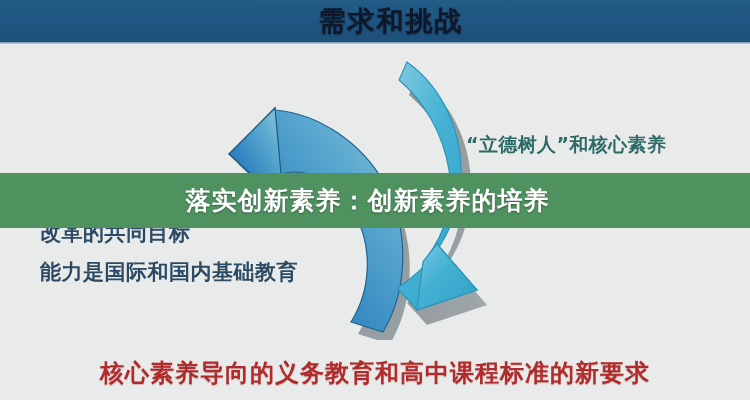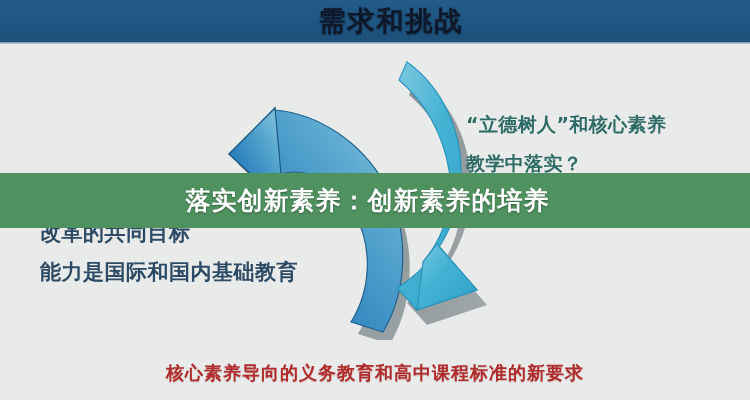--- a/index.html
+++ b/index.html
@@ -82,31 +82,31 @@
     position: absolute;
     left: 466px;
     top: 105px;
     width: 284px;
     color: #2e6b66;
     font-size: 19px;
     font-weight: bold;
     line-height: 39px;
     letter-spacing: 0.4px;
   }
-  #right-text-block .tline { white-space: nowrap; }
+  #right-text-block .tline { white-space: nowrap; margin-top: 20px; }
 
   
   #bottom-caption {
     position: absolute;
     left: 0;
     top: 358px;
     width: 750px;
     text-align: center;
     color: #b02b2b;
-    font-size: 18px;
+    font-size: 24px;
     font-weight: bold;
     letter-spacing: 1px;
     line-height: 30px;
     white-space: nowrap;
     text-shadow: 0 1px 1px rgba(120,30,30,0.25);
   }
 
   
   #arrow-graphic {
     position: absolute;

